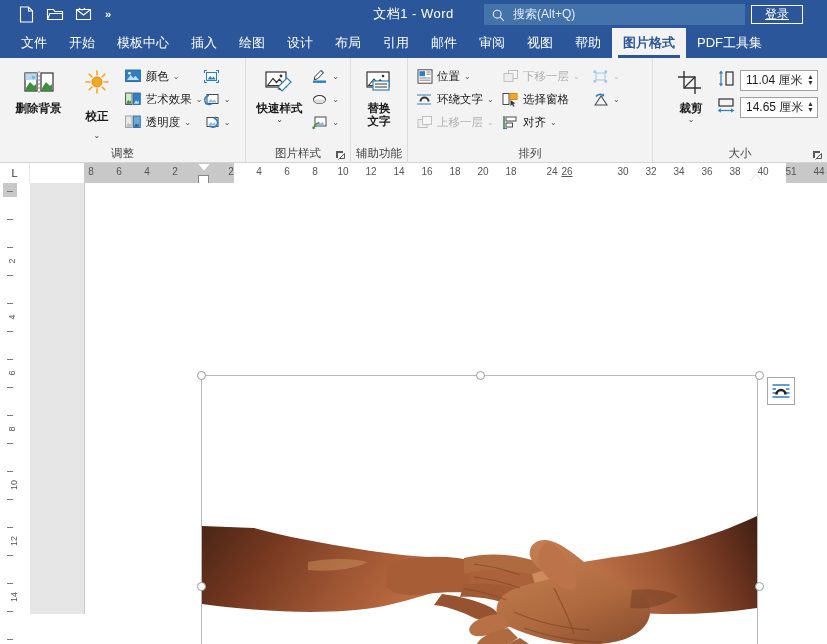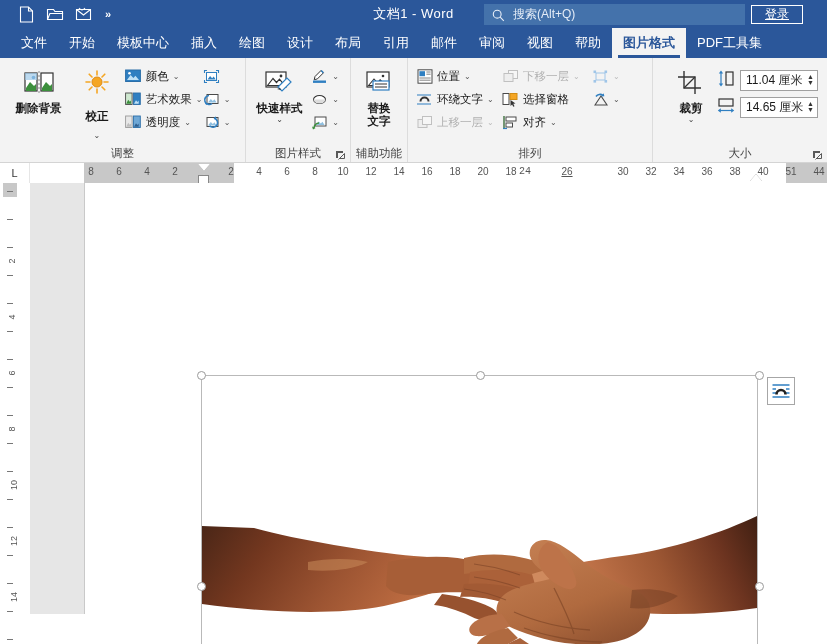--- a/index.html
+++ b/index.html
@@ -718,21 +718,21 @@
       <span class="hr-num" style="left:229px;">4</span>
       <span class="hr-num" style="left:257px;">6</span>
       <span class="hr-num" style="left:285px;">8</span>
       <span class="hr-num" style="left:313px;">10</span>
       <span class="hr-num" style="left:341px;">12</span>
       <span class="hr-num" style="left:369px;">14</span>
       <span class="hr-num" style="left:397px;">16</span>
       <span class="hr-num" style="left:425px;text-align:center;">18</span>
       <span class="hr-num" style="left:453px;">20</span>
       <span class="hr-num" style="left:481px;">18</span>
-      <span class="hr-num" style="left:495px;font-family:Liberation Mono, monospace;">24</span>
+      <span class="hr-num" style="left:522px;">24</span>
       <span class="hr-num" style="left:537px;text-decoration:underline;">26</span>
       <span class="hr-num" style="left:591px;margin-top:48px;">28</span>
       <span class="hr-num" style="left:593px;">30</span>
       <span class="hr-num" style="left:621px;">32</span>
       <span class="hr-num" style="left:649px;">34</span>
       <span class="hr-num" style="left:677px;">36</span>
       <span class="hr-num" style="left:705px;">38</span>
       <span class="hr-num" style="left:733px;">40</span>
       <span class="hr-num" style="left:761px;">51</span>
       <span class="hr-num" style="left:789px;">44</span>

